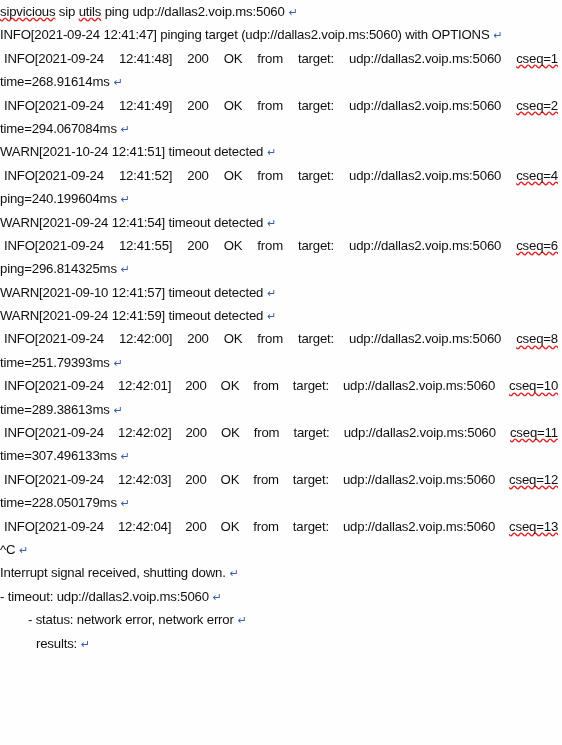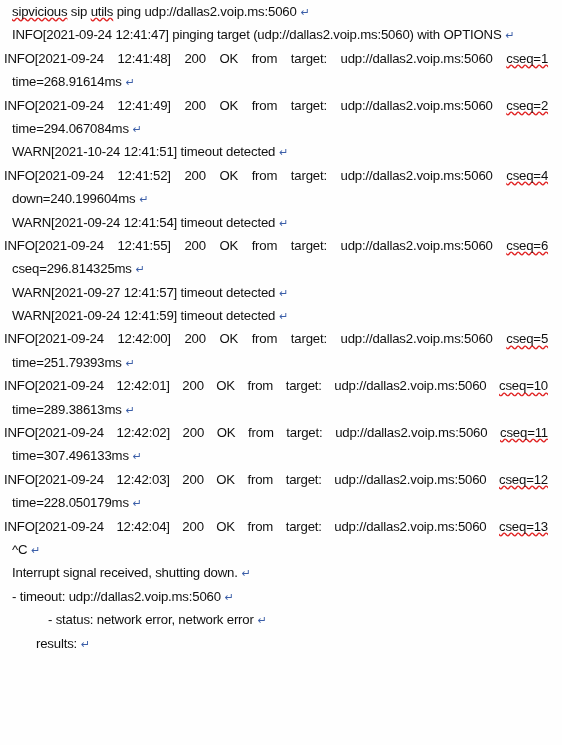--- a/index.html
+++ b/index.html
@@ -35,28 +35,28 @@
     white-space: nowrap;
     padding-left: 4px;
     letter-spacing: -0.18px;
     color: #101010;
   }
 
   
   .line.just {
     display: flex;
     align-items: flex-end;
-    padding-right: 14px;
+    padding-right: 4px;
   }
   .line.just .tok { flex: 0 0 auto; }
   .line.just .sp  { flex: 1 1 auto; min-width: 5px; }
 
   
-  .ind0 { padding-left: 12px; }
-  .ind1 { padding-left: 28px; margin-left: 20px; }
+  .ind0 { padding-left: 0; }
+  .ind1 { padding-left: 28px; }
   .ind2 { padding-left: 36px; }
 
   
   .sq {
     text-decoration: underline;
     text-decoration-color: #e02020;
     text-decoration-style: wavy;
     text-decoration-skip-ink: none;
     text-underline-offset: 1px;
     -webkit-text-decoration-color: #e02020;
@@ -136,21 +136,21 @@
     <span class="tok">OK</span>
       <span class="sp"></span>
     <span class="tok">from</span>
       <span class="sp"></span>
     <span class="tok">target:</span>
       <span class="sp"></span>
     <span class="tok">udp://dallas2.voip.ms:5060</span>
       <span class="sp"></span>
     <span class="tok sq seqcell">cseq=4</span>
   </div>
-  <div class="line ind0"><span>down=240.199604ms</span><span class="pilcrow">↵</span></div>
+  <div class="line ind0"><span>ping=240.199604ms</span><span class="pilcrow">↵</span></div>
 
   <div class="line ind0"><span>WARN[2021-09-24 12:41:54] timeout detected</span><span class="pilcrow">↵</span></div>
 
   <div class="line just">
     <span class="tok">INFO</span>
       <span class="tok">[2021-09-24</span>
       <span class="sp"></span>
     <span class="tok">12:41:55]</span>
       <span class="sp"></span>
     <span class="tok">200</span>
@@ -158,42 +158,42 @@
     <span class="tok">OK</span>
       <span class="sp"></span>
     <span class="tok">from</span>
       <span class="sp"></span>
     <span class="tok">target:</span>
       <span class="sp"></span>
     <span class="tok">udp://dallas2.voip.ms:5060</span>
       <span class="sp"></span>
     <span class="tok sq seqcell">cseq=6</span>
   </div>
-  <div class="line ind0"><span>cseq=296.814325ms</span><span class="pilcrow">↵</span></div>
-
-  <div class="line ind0"><span>WARN[2021-09-27 12:41:57] timeout detected</span><span class="pilcrow">↵</span></div>
+  <div class="line ind0"><span>ping=296.814325ms</span><span class="pilcrow">↵</span></div>
+
+  <div class="line ind0"><span>WARN[2021-09-10 12:41:57] timeout detected</span><span class="pilcrow">↵</span></div>
   <div class="line ind0"><span>WARN[2021-09-24 12:41:59] timeout detected</span><span class="pilcrow">↵</span></div>
 
   <div class="line just">
     <span class="tok">INFO</span>
       <span class="tok">[2021-09-24</span>
       <span class="sp"></span>
     <span class="tok">12:42:00]</span>
       <span class="sp"></span>
     <span class="tok">200</span>
       <span class="sp"></span>
     <span class="tok">OK</span>
       <span class="sp"></span>
     <span class="tok">from</span>
       <span class="sp"></span>
     <span class="tok">target:</span>
       <span class="sp"></span>
     <span class="tok">udp://dallas2.voip.ms:5060</span>
       <span class="sp"></span>
-    <span class="tok sq seqcell">cseq=5</span>
+    <span class="tok sq seqcell">cseq=8</span>
   </div>
   <div class="line ind0"><span>time=251.79393ms</span><span class="pilcrow">↵</span></div>
 
   <div class="line just">
     <span class="tok">INFO</span>
       <span class="tok">[2021-09-24</span>
       <span class="sp"></span>
     <span class="tok">12:42:01]</span>
       <span class="sp"></span>
     <span class="tok">200</span>

